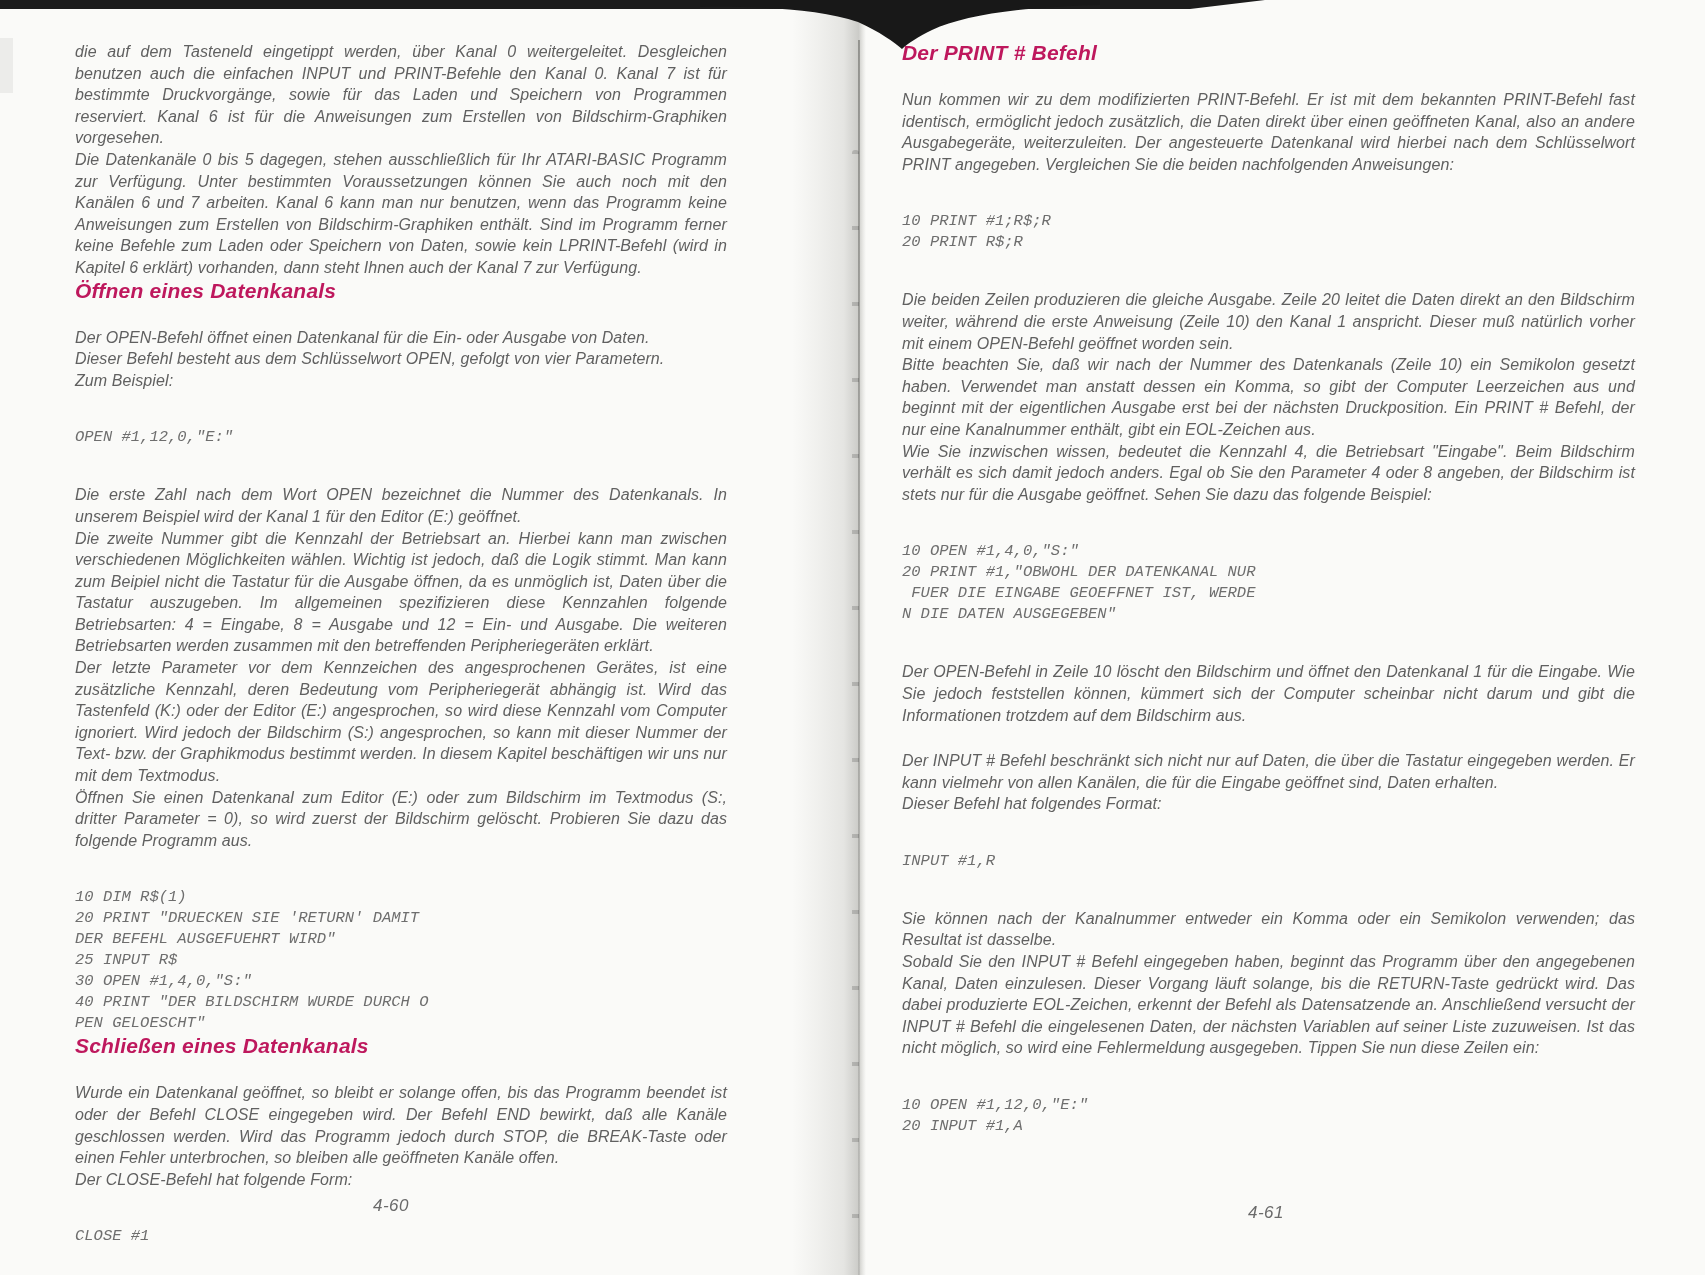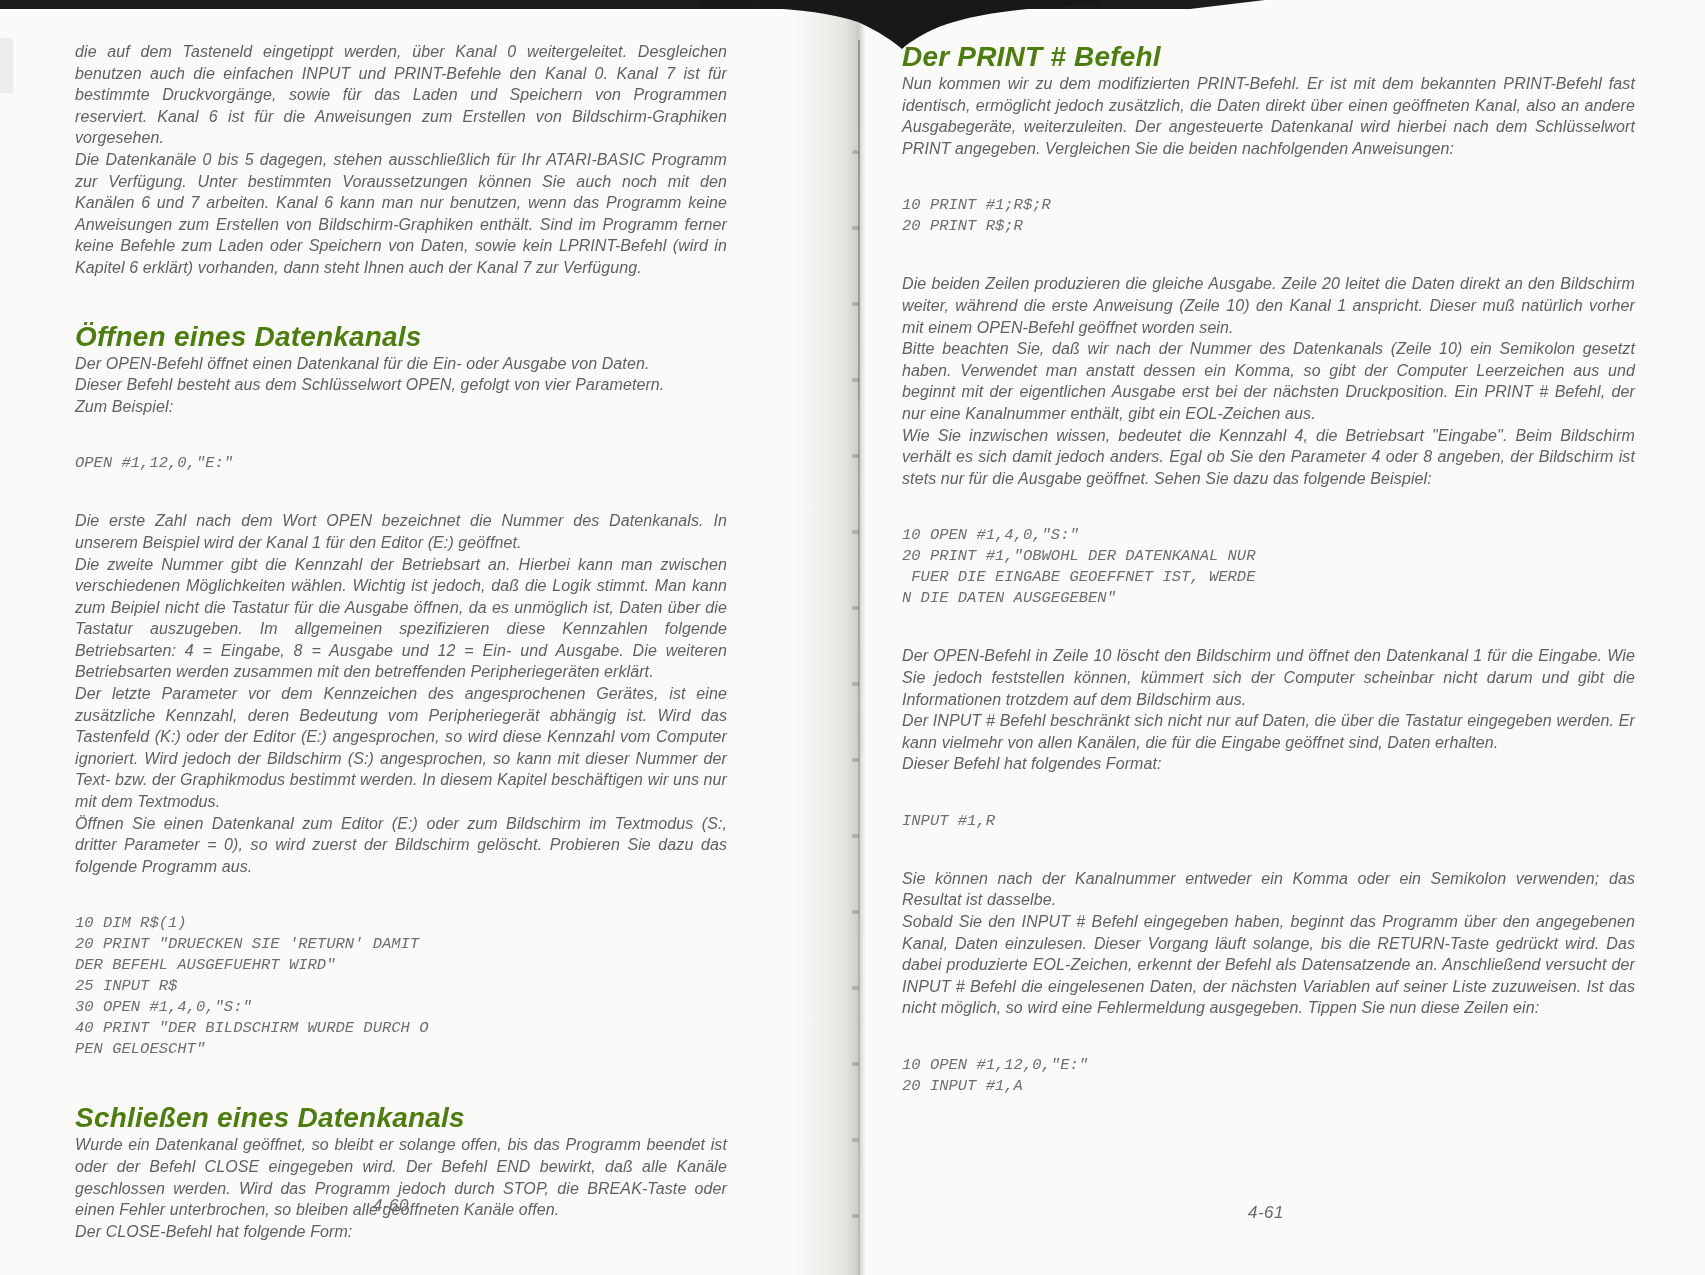--- a/index.html
+++ b/index.html
@@ -50,37 +50,37 @@
   .page-col{position:absolute;top:0;}
   .col-left{left:75px;width:652px;}
   .col-right{left:902px;width:733px;}
   .para{
     font-size:16px;line-height:21.6px;
     text-align:justify;white-space:pre-wrap;
     margin:0 0 0 0;color:#606060;
     letter-spacing:.1px;
   }
   .h2{
-    font-size:28px;font-weight:bold;color:#4d7c0f;
+    font-size:21px;font-weight:bold;color:#be185d;
     letter-spacing:.2px;margin:0;
   }
   .code{
     font-family:"Liberation Mono","DejaVu Sans Mono",monospace;
     font-size:15.5px;line-height:21px;color:#6e6e6e;
     white-space:pre-wrap;margin:0;
   }
   .pagenum{
     position:absolute;font-size:17px;color:#6a6a6a;letter-spacing:.5px;
   }
   .pn-left{left:373px;top:1196px;}
   .pn-right{left:1248px;top:1203px;}
   
   .mt-top{margin-top:41px;}
-  .mt-h2{margin-top:42px;}
-  .mt-p{}
+  .mt-h2{}
+  .mt-p{margin-top:24px;}
   .mt-code{margin-top:36px;}
 </style>
 </head>
 <body>
 
 <div class="scan">
 
   <div class="gutter"></div>
   <div class="gutter-line"></div>
   <div class="page-edges"></div>

